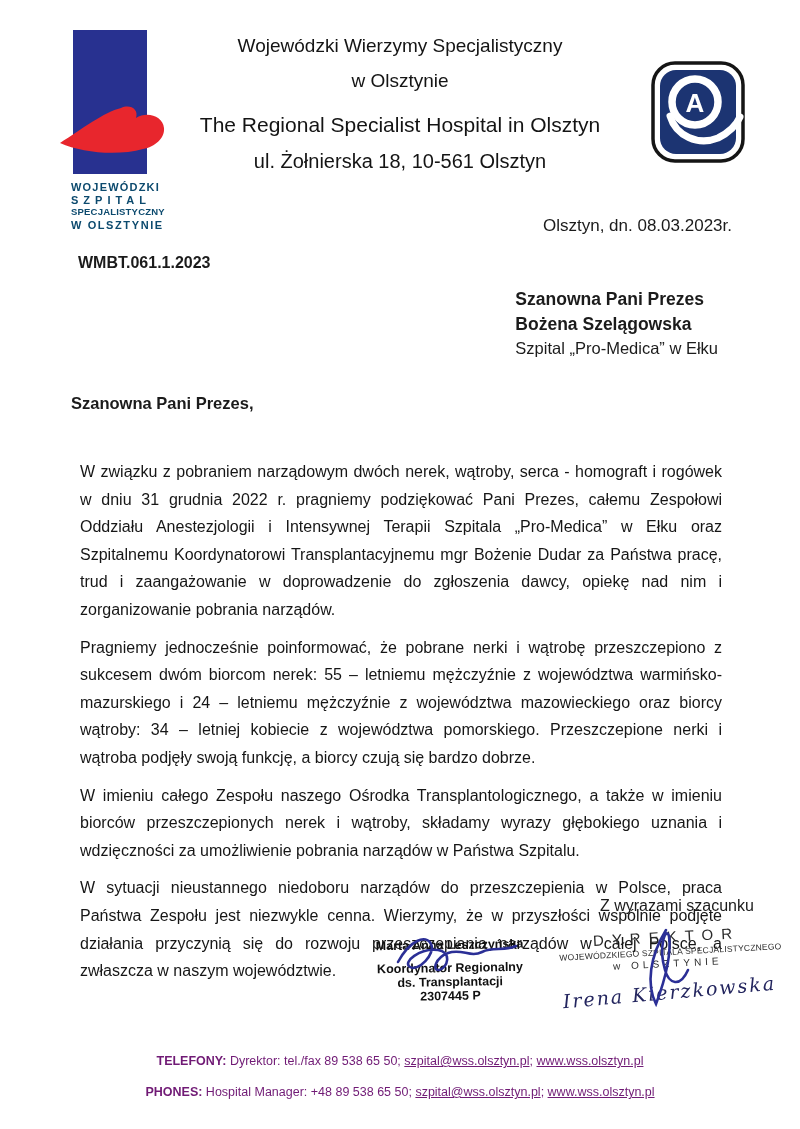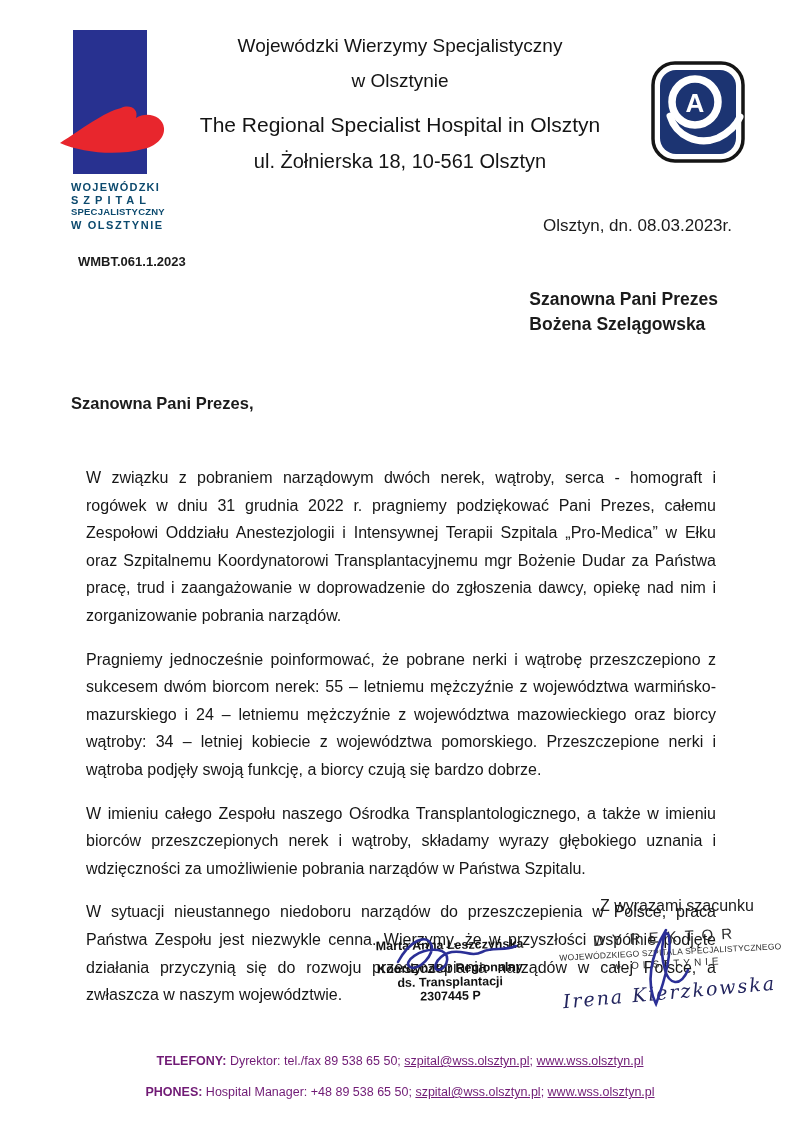--- a/index.html
+++ b/index.html
@@ -21,32 +21,32 @@
 
   .head-center{position:absolute;left:160px;right:160px;top:28px;text-align:center;color:#141414;}
   .head-center .t1,.head-center .t2{font-size:19px;line-height:35px;}
   .head-center .t3{font-size:21px;line-height:37px;margin-top:8px;}
   .head-center .t4{font-size:20px;line-height:37px;}
 
   .qa-badge{position:absolute;left:650px;top:60px;width:96px;height:104px;}
 
   
   .date-line{position:absolute;right:68px;top:216px;font-size:17px;}
-  .ref-number{position:absolute;left:78px;top:254px;font-size:13px;font-weight:bold;}
+  .ref-number{position:absolute;left:78px;top:254px;font-size:16px;font-weight:bold;}
 
   .recipient{position:absolute;right:82px;top:287px;text-align:left;line-height:24.5px;}
   .recipient .r1,.recipient .r2{font-size:17.5px;font-weight:bold;}
   .recipient .r3{font-size:16.5px;}
 
   .salutation{position:absolute;left:71px;top:394px;font-size:16.5px;font-weight:bold;}
 
   
   .letter-body{position:absolute;left:70px;top:448px;width:662px;
     font-size:16px;line-height:27.6px;text-align:justify;color:#161616;}
-  .letter-body p{margin:16px;}
+  .letter-body p{margin:10px;}
 
   .closing{position:absolute;left:600px;top:897px;font-size:16px;}
 
   
   .sig-left{position:absolute;left:372px;top:938px;width:156px;text-align:center;
     font-weight:bold;font-size:12.5px;line-height:14px;color:#111;transform:rotate(-1deg);}
   .sig-left .signer-name{margin-bottom:9px;}
   .sig-left-ink{position:absolute;left:388px;top:922px;pointer-events:none;}
 
   .stamp{position:absolute;left:560px;top:928px;width:216px;text-align:center;
@@ -96,20 +96,21 @@
     <path d="M20 56 C26 76 48 86 68 78 C78 73 86 66 90 57" fill="none" stroke="#ffffff" stroke-width="7" stroke-linecap="round"></path>
     <text x="45" y="52" text-anchor="middle" font-family="Liberation Sans, sans-serif" font-size="26" font-weight="bold" fill="#ffffff">A</text>
   </svg>
 
   <div class="date-line">Olsztyn, dn. 08.03.2023r.</div>
   <div class="ref-number">WMBT.061.1.2023</div>
 
   <div class="recipient">
     <div class="r1">Szanowna Pani Prezes</div>
     <div class="r2">Bożena Szelągowska</div>
+    <div class="r3">Szpital „Pro-Medica” w Ełku</div>
   </div>
 
   <div class="salutation">Szanowna Pani Prezes,</div>
 
   <div class="letter-body">
     <p>W związku z pobraniem narządowym dwóch nerek, wątroby, serca - homograft i rogówek w dniu 31 grudnia 2022 r. pragniemy podziękować Pani Prezes, całemu Zespołowi Oddziału Anestezjologii i Intensywnej Terapii Szpitala „Pro-Medica” w Ełku oraz Szpitalnemu Koordynatorowi Transplantacyjnemu mgr Bożenie Dudar za Państwa pracę, trud i zaangażowanie w doprowadzenie do zgłoszenia dawcy, opiekę nad nim i zorganizowanie pobrania narządów.</p>
     <p>Pragniemy jednocześnie poinformować, że pobrane nerki i wątrobę przeszczepiono z sukcesem dwóm biorcom nerek: 55 – letniemu mężczyźnie z województwa warmińsko-mazurskiego i 24 – letniemu mężczyźnie z województwa mazowieckiego oraz biorcy wątroby: 34 – letniej kobiecie z województwa pomorskiego. Przeszczepione nerki i wątroba podjęły swoją funkcję, a biorcy czują się bardzo dobrze.</p>
     <p>W imieniu całego Zespołu naszego Ośrodka Transplantologicznego, a także w imieniu biorców przeszczepionych nerek i wątroby, składamy wyrazy głębokiego uznania i wdzięczności za umożliwienie pobrania narządów w Państwa Szpitalu.</p>
     <p>W sytuacji nieustannego niedoboru narządów do przeszczepienia w Polsce, praca Państwa Zespołu jest niezwykle cenna. Wierzymy, że w przyszłości wspólnie podjęte działania przyczynią się do rozwoju przeszczepiania narządów w całej Polsce, a zwłaszcza w naszym województwie.</p>
   </div>

